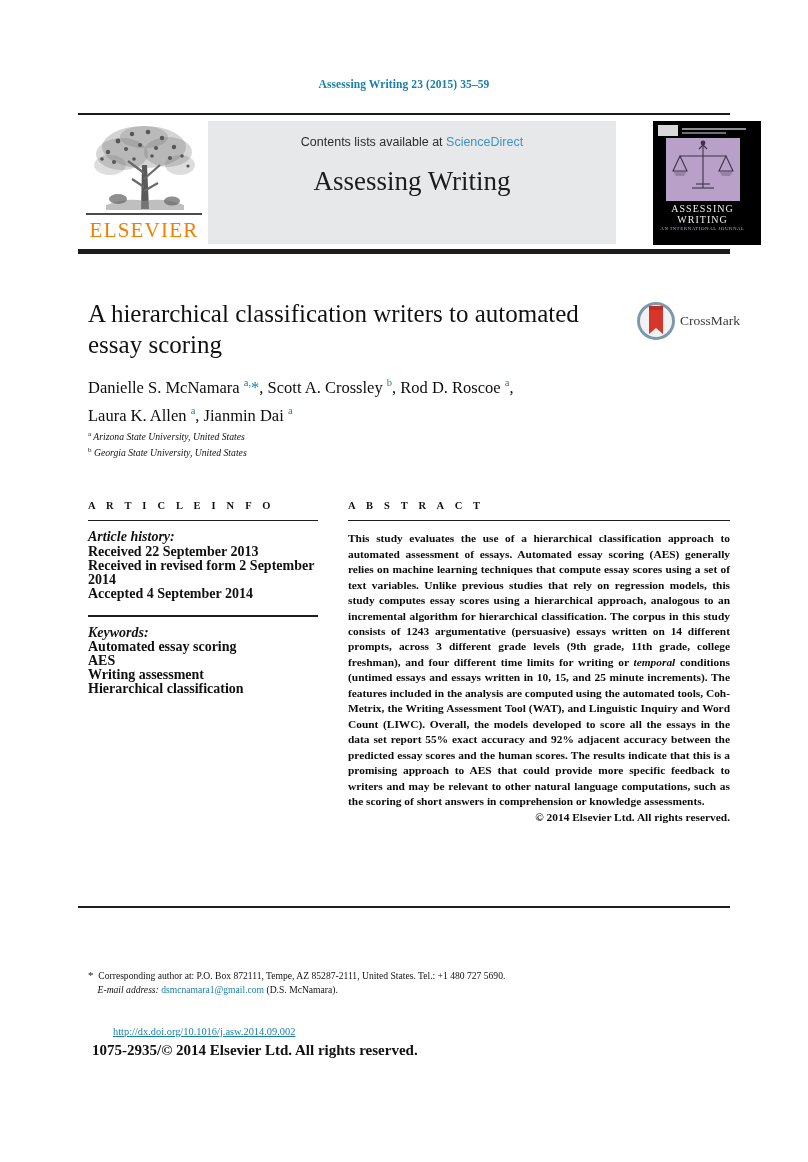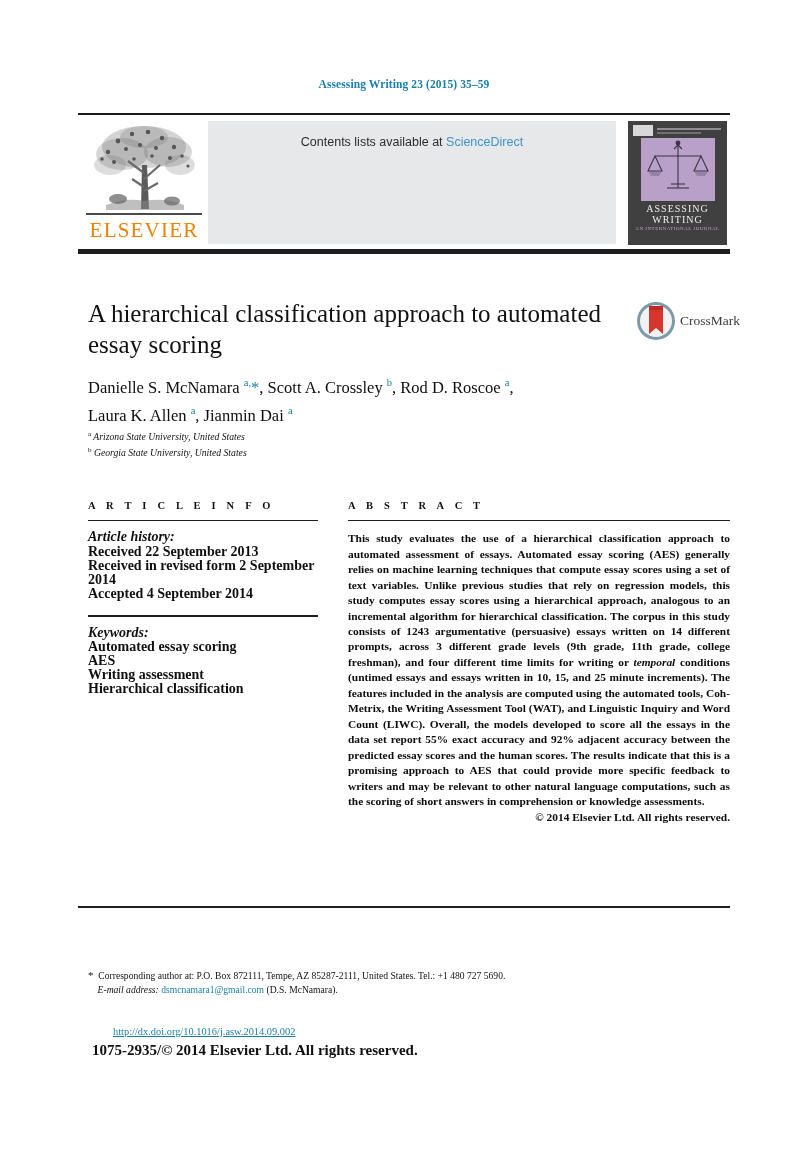--- a/index.html
+++ b/index.html
@@ -103,24 +103,24 @@
     width: 408px;
     text-align: center;
     font-family: "Liberation Serif", serif;
     font-size: 27px;
     color: #1c1c1c;
   }
 
   
   .cover {
     position: absolute;
-    left: 550px; top: 8px;
-    width: 99px;
+    left: 575px; top: 8px;
+    width: 108px;
     height: 124px;
-    background: #404040;
+    background: #000000;
     overflow: hidden;
   }
   .cover-topbar {
     position: absolute;
     left: 5px; top: 4px;
     width: 89px; height: 11px;
   }
   .cover-badge {
     position: absolute;
     left: 0; top: 0;
@@ -396,20 +396,21 @@
         </g>
       </svg>
       <div class="elsevier-baseline"></div>
       <div class="elsevier-word">ELSEVIER</div>
     </div>
 
     <div class="sd-panel">
       <div class="sd-contents">
         <span>Contents lists available at </span><span class="sd-link">ScienceDirect</span>
       </div>
+      <div class="journal-name">Assessing Writing</div>
     </div>
 
     <div class="cover">
       <div class="cover-topbar">
         <div class="cover-badge"></div>
         <div class="cover-topline"></div>
         <div class="cover-topline2"></div>
       </div>
       <div class="cover-art">
         <svg class="cover-scale" viewBox="0 0 74 63">
@@ -432,21 +433,21 @@
       <div class="cover-title">
         <span>ASSESSING</span><br>
         <span>WRITING</span>
       </div>
       <div class="cover-sub">AN INTERNATIONAL JOURNAL</div>
     </div>
   </div>
 
   <div class="rule-thick"></div>
 
-  <div class="title">A hierarchical classification approach to automated essay scoring</div>
+  <div class="title">A hierarchical classification writers to automated essay scoring</div>
 
   <div class="crossmark">
     <svg class="crossmark-badge" viewBox="0 0 40 40">
       <circle cx="20" cy="20" r="19" fill="#7c98ab"></circle>
       <circle cx="20" cy="20" r="16" fill="#f2f2f2"></circle>
       <path d="M13 5 L27 5 L27 33 L20 27 L13 33 Z" fill="#d6352b"></path>
       <path d="M13 5 L27 5 L27 9 L13 9 Z" fill="#c02c22"></path>
     </svg>
     <div class="crossmark-text">CrossMark</div>
   </div>

